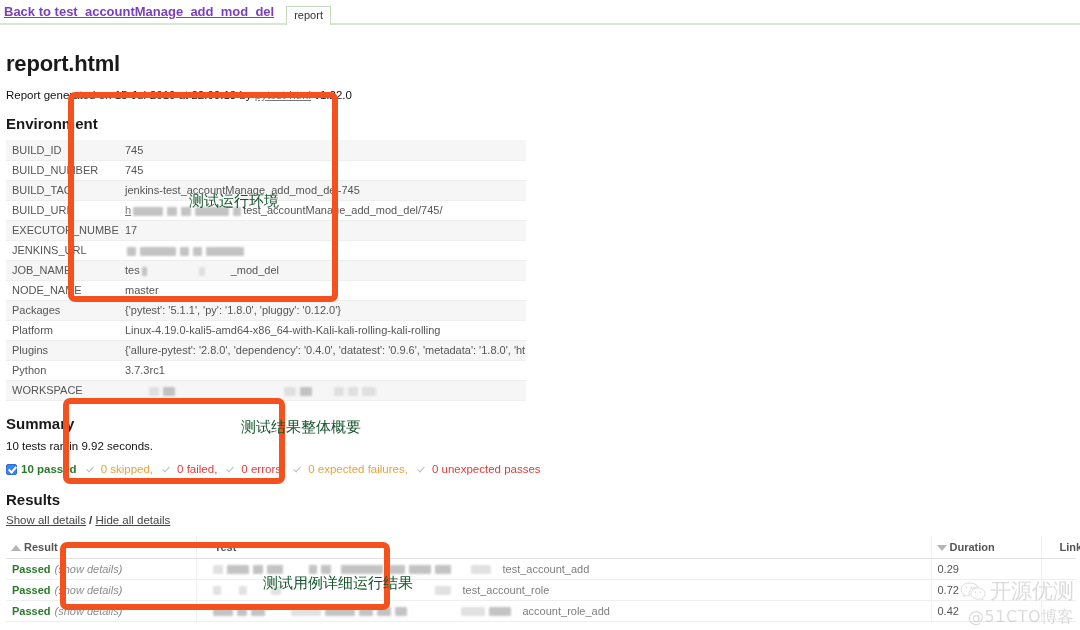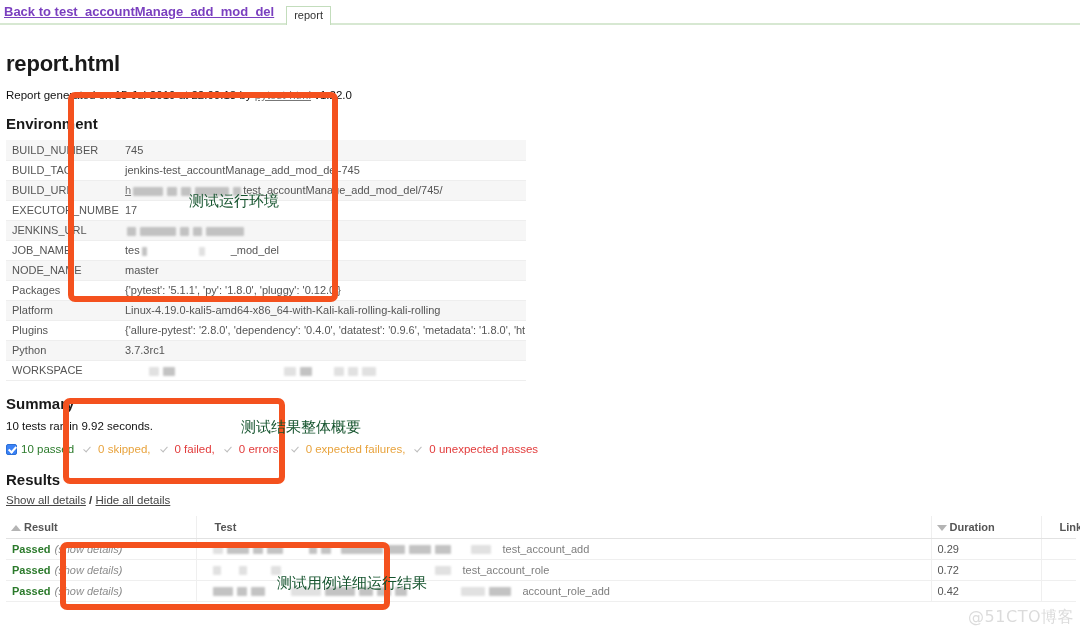--- a/index.html
+++ b/index.html
@@ -116,21 +116,21 @@
   #filters .chk.on::after{
     content:"";position:absolute;left:3px;top:0px;width:3px;height:6px;
     border:solid #fff;border-width:0 2px 2px 0;transform:rotate(42deg);
   }
   #filters .chk.tick { border:none;background:transparent;}
   #filters .chk.tick::after{
     content:"";position:absolute;left:2px;top:1px;width:3px;height:6px;
     border:solid #bdbdbd;border-width:0 1.5px 1.5px 0;transform:rotate(42deg);
   }
   .fitem { margin-right:9px; display:flex; align-items:center; white-space:nowrap; }
-  .c-passed  { color:#2b7a2b; font-weight:normal; }
+  .c-passed  { color:#2b7a2b; font-weight:bold; }
   .c-skipped { color:#e8a33d; }
   .c-failed  { color:#e23b3b; }
   .c-errors  { color:#e23b3b; }
   .c-xfail   { color:#e8a33d; }
   .c-xpass   { color:#e23b3b; }
 
   
   #details-links { font-size:11.5px; margin:0 0 10px 0; color:#333; }
   #details-links a { color:#444; text-decoration:underline; }
   #details-links b { font-weight:bold; }
@@ -198,21 +198,21 @@
     font-family:"DejaVu Sans","Liberation Sans",sans-serif;
     white-space:nowrap;
     z-index:41;
     pointer-events:none;
   }
   #annot-env      { left:68px;  top:92px;  width:270px; height:210px; }
   #annot-env-text { left:189px; top:192px; }
   #annot-sum      { left:63px;  top:398px; width:222px; height:86px; }
   #annot-sum-text { left:241px; top:418px; }
   #annot-res      { left:60px;  top:542px; width:330px; height:68px; }
-  #annot-res-text { left:277px; top:574px; }
+  #annot-res-text { left:263px; top:574px; }
 
   
   #watermark {
     position:absolute; right:6px; bottom:2px; z-index:30;
     opacity:.30; pointer-events:none;
     text-align:right;
     font-family:"DejaVu Sans","Liberation Sans",sans-serif;
     color:#8a8a8a;
   }
   #wm-main { display:flex; align-items:center; justify-content:flex-end; gap:4px; font-size:21px; }
@@ -239,20 +239,24 @@
     <span>22:00:13</span>
     <span>by</span>
     <a href="#">pytest-html</a>
     <span>v1.22.0</span>
   </p>
 
   <h2 id="env-heading">Environment</h2>
 
   <table class="env">
     <tbody id="env-body">
+        <tr>
+          <td class="k">BUILD_ID</td>
+          <td class="v">745</td>
+        </tr>
         <tr>
           <td class="k">BUILD_NUMBER</td>
           <td class="v">745</td>
         </tr>
         <tr>
           <td class="k">BUILD_TAG</td>
           <td class="v">jenkins-test_accountManage_add_mod_del-745</td>
         </tr>
         <tr>
           <td class="k">BUILD_URL</td>
@@ -382,14 +386,25 @@
 <div class="annot" id="annot-env"></div>
 <div class="annot-text" id="annot-env-text">测试运行环境</div>
 
 <div class="annot" id="annot-sum"></div>
 <div class="annot-text" id="annot-sum-text">测试结果整体概要</div>
 
 <div class="annot" id="annot-res"></div>
 <div class="annot-text" id="annot-res-text">测试用例详细运行结果</div>
 
 <div id="watermark">
+  <div id="wm-main">
+    <svg width="26" height="20" viewBox="0 0 26 20">
+      <path d="M9 2C4.6 2 1 4.9 1 8.4c0 2 1.2 3.8 3 5l-.7 2.3 2.6-1.3c1 .3 2 .5 3.1.5h.6C9.2 14.2 9 13.4 9 12.6 9 8.9 12.6 6 17 6c.4 0 .8 0 1.2.1C17.4 3.7 13.6 2 9 2z" fill="none" stroke="#8a8a8a" stroke-width="1"></path>
+      <path d="M25 12.6c0-3-3-5.6-7-5.6s-7 2.5-7 5.6 3 5.6 7 5.6c.9 0 1.8-.1 2.6-.4l2.3 1.1-.6-1.9c1.7-1 2.7-2.6 2.7-4.4z" fill="none" stroke="#8a8a8a" stroke-width="1"></path>
+      <circle cx="6.4" cy="6.6" r="0.9" fill="#8a8a8a"></circle>
+      <circle cx="11.2" cy="6.6" r="0.9" fill="#8a8a8a"></circle>
+      <circle cx="15.6" cy="11.2" r="0.8" fill="#8a8a8a"></circle>
+      <circle cx="20.2" cy="11.2" r="0.8" fill="#8a8a8a"></circle>
+    </svg>
+    <span>开源优测</span>
+  </div>
   <div id="wm-sub">@51CTO博客</div>
 </div>
 
 </body></html>

